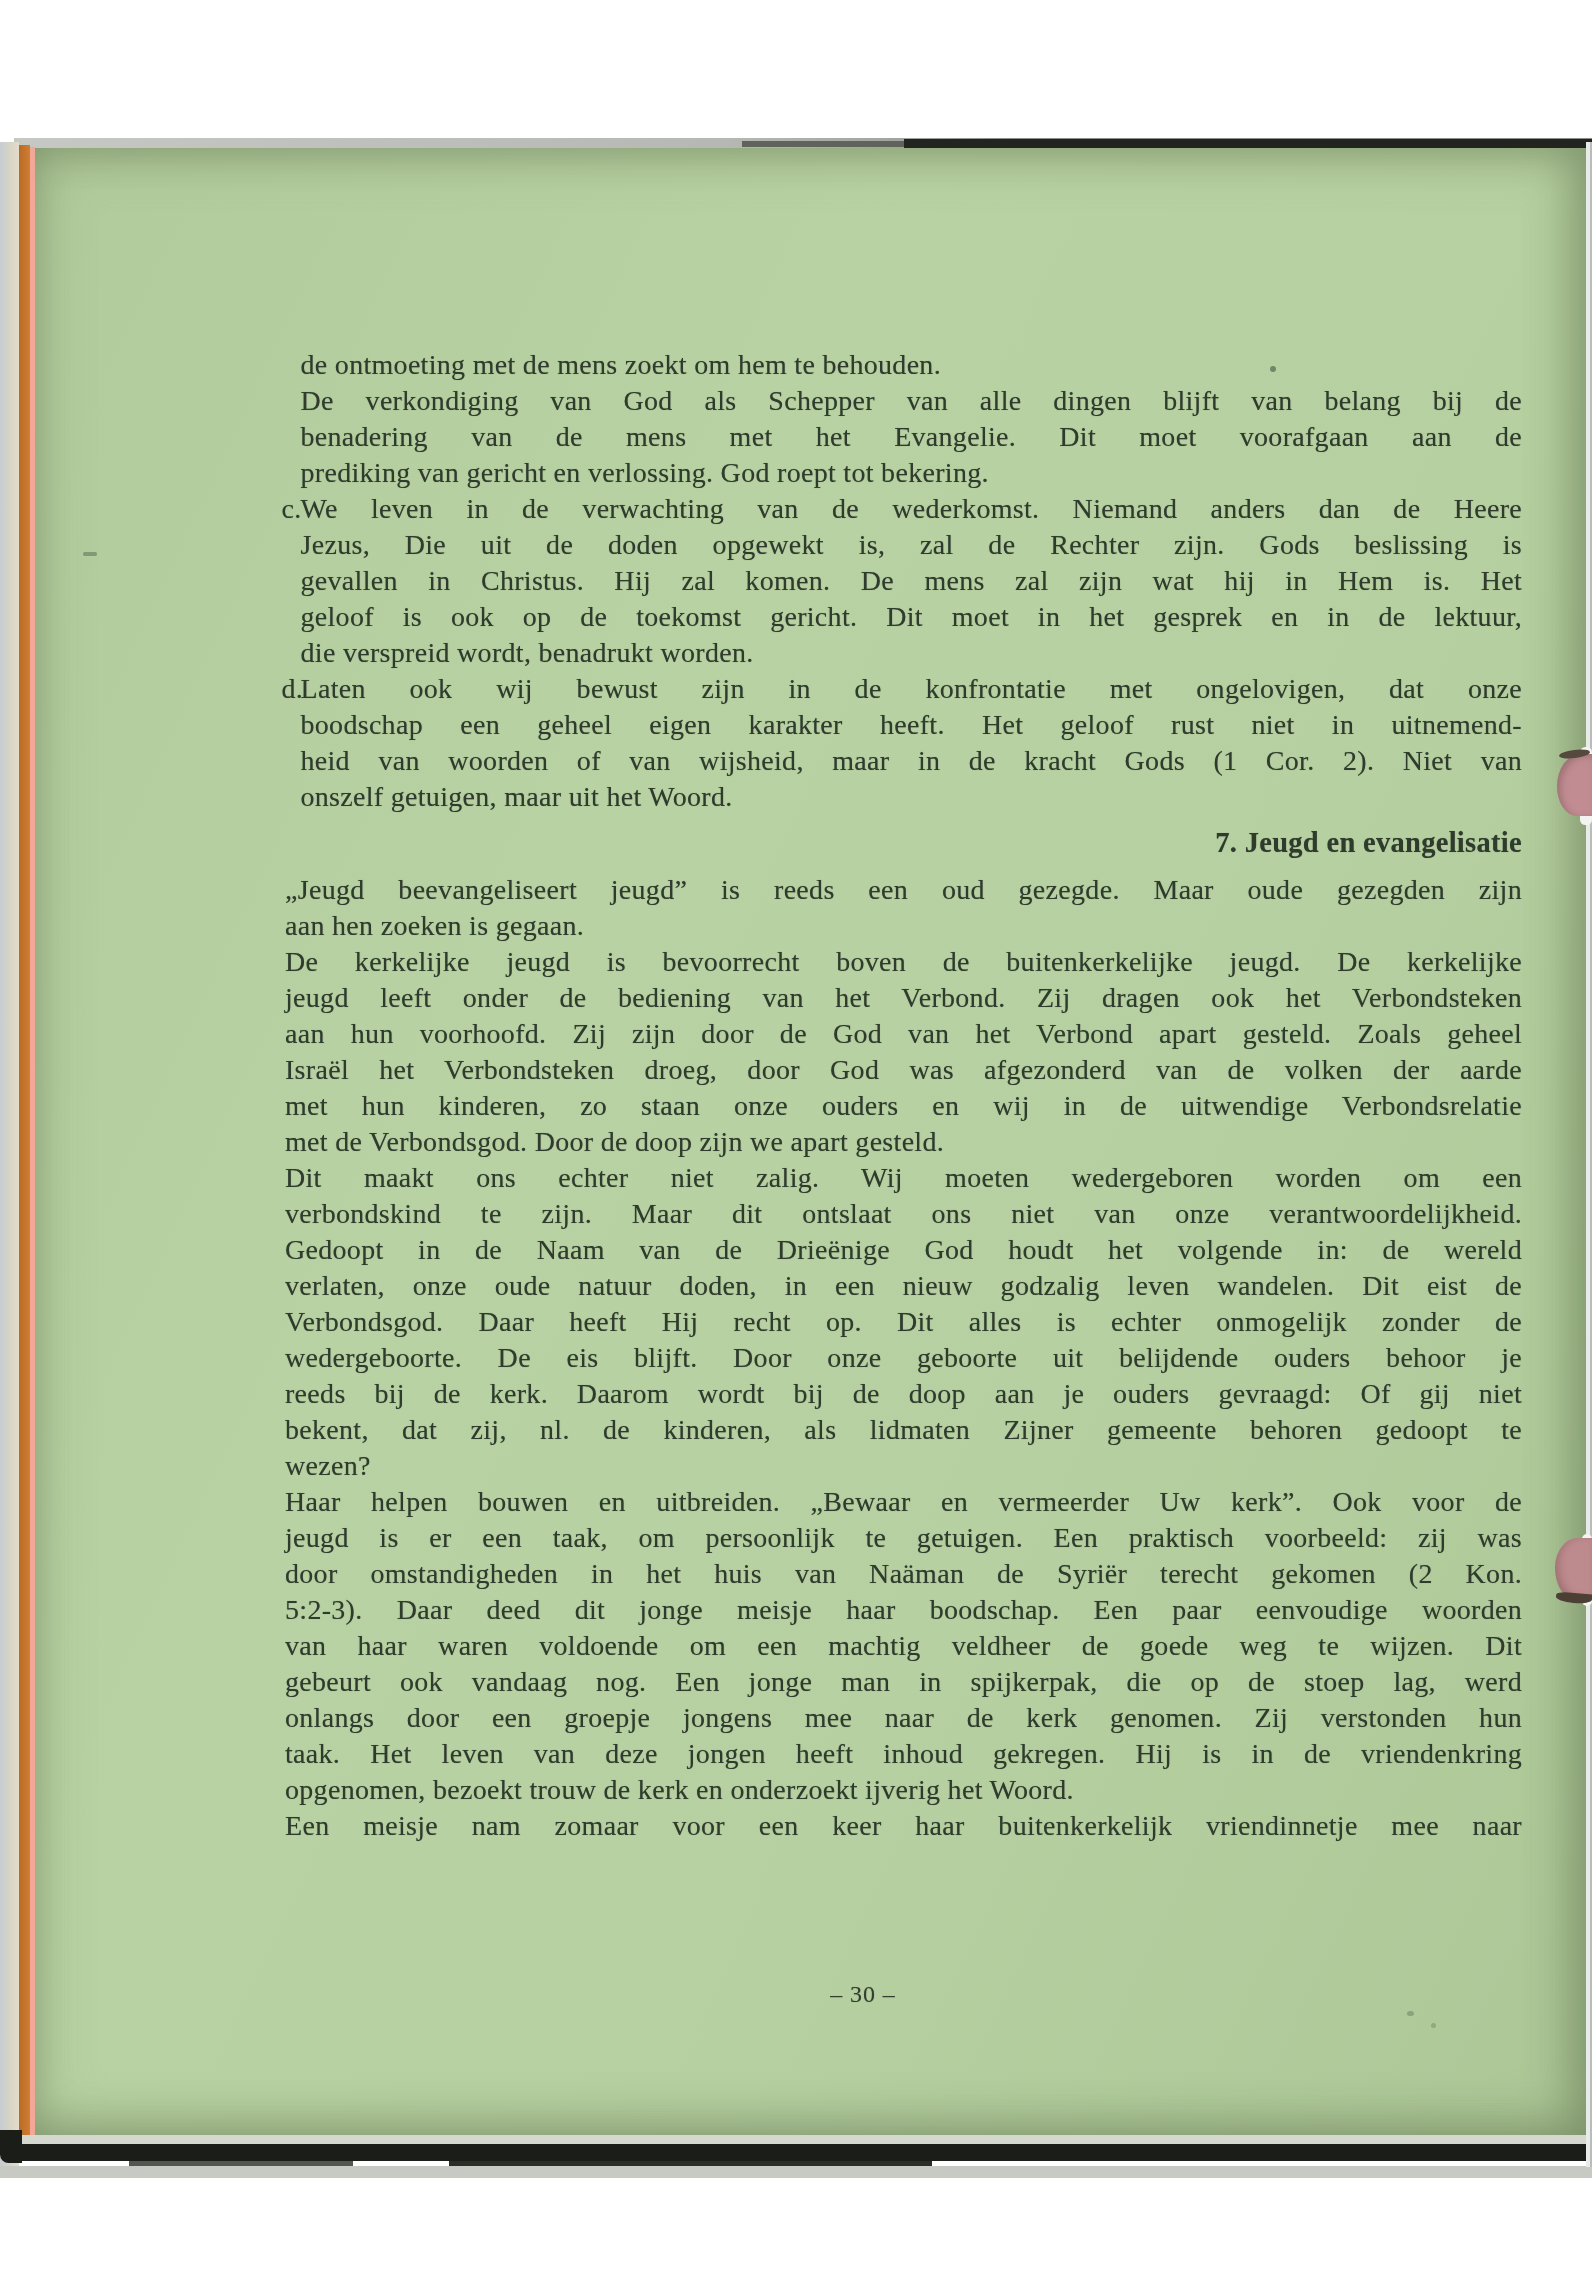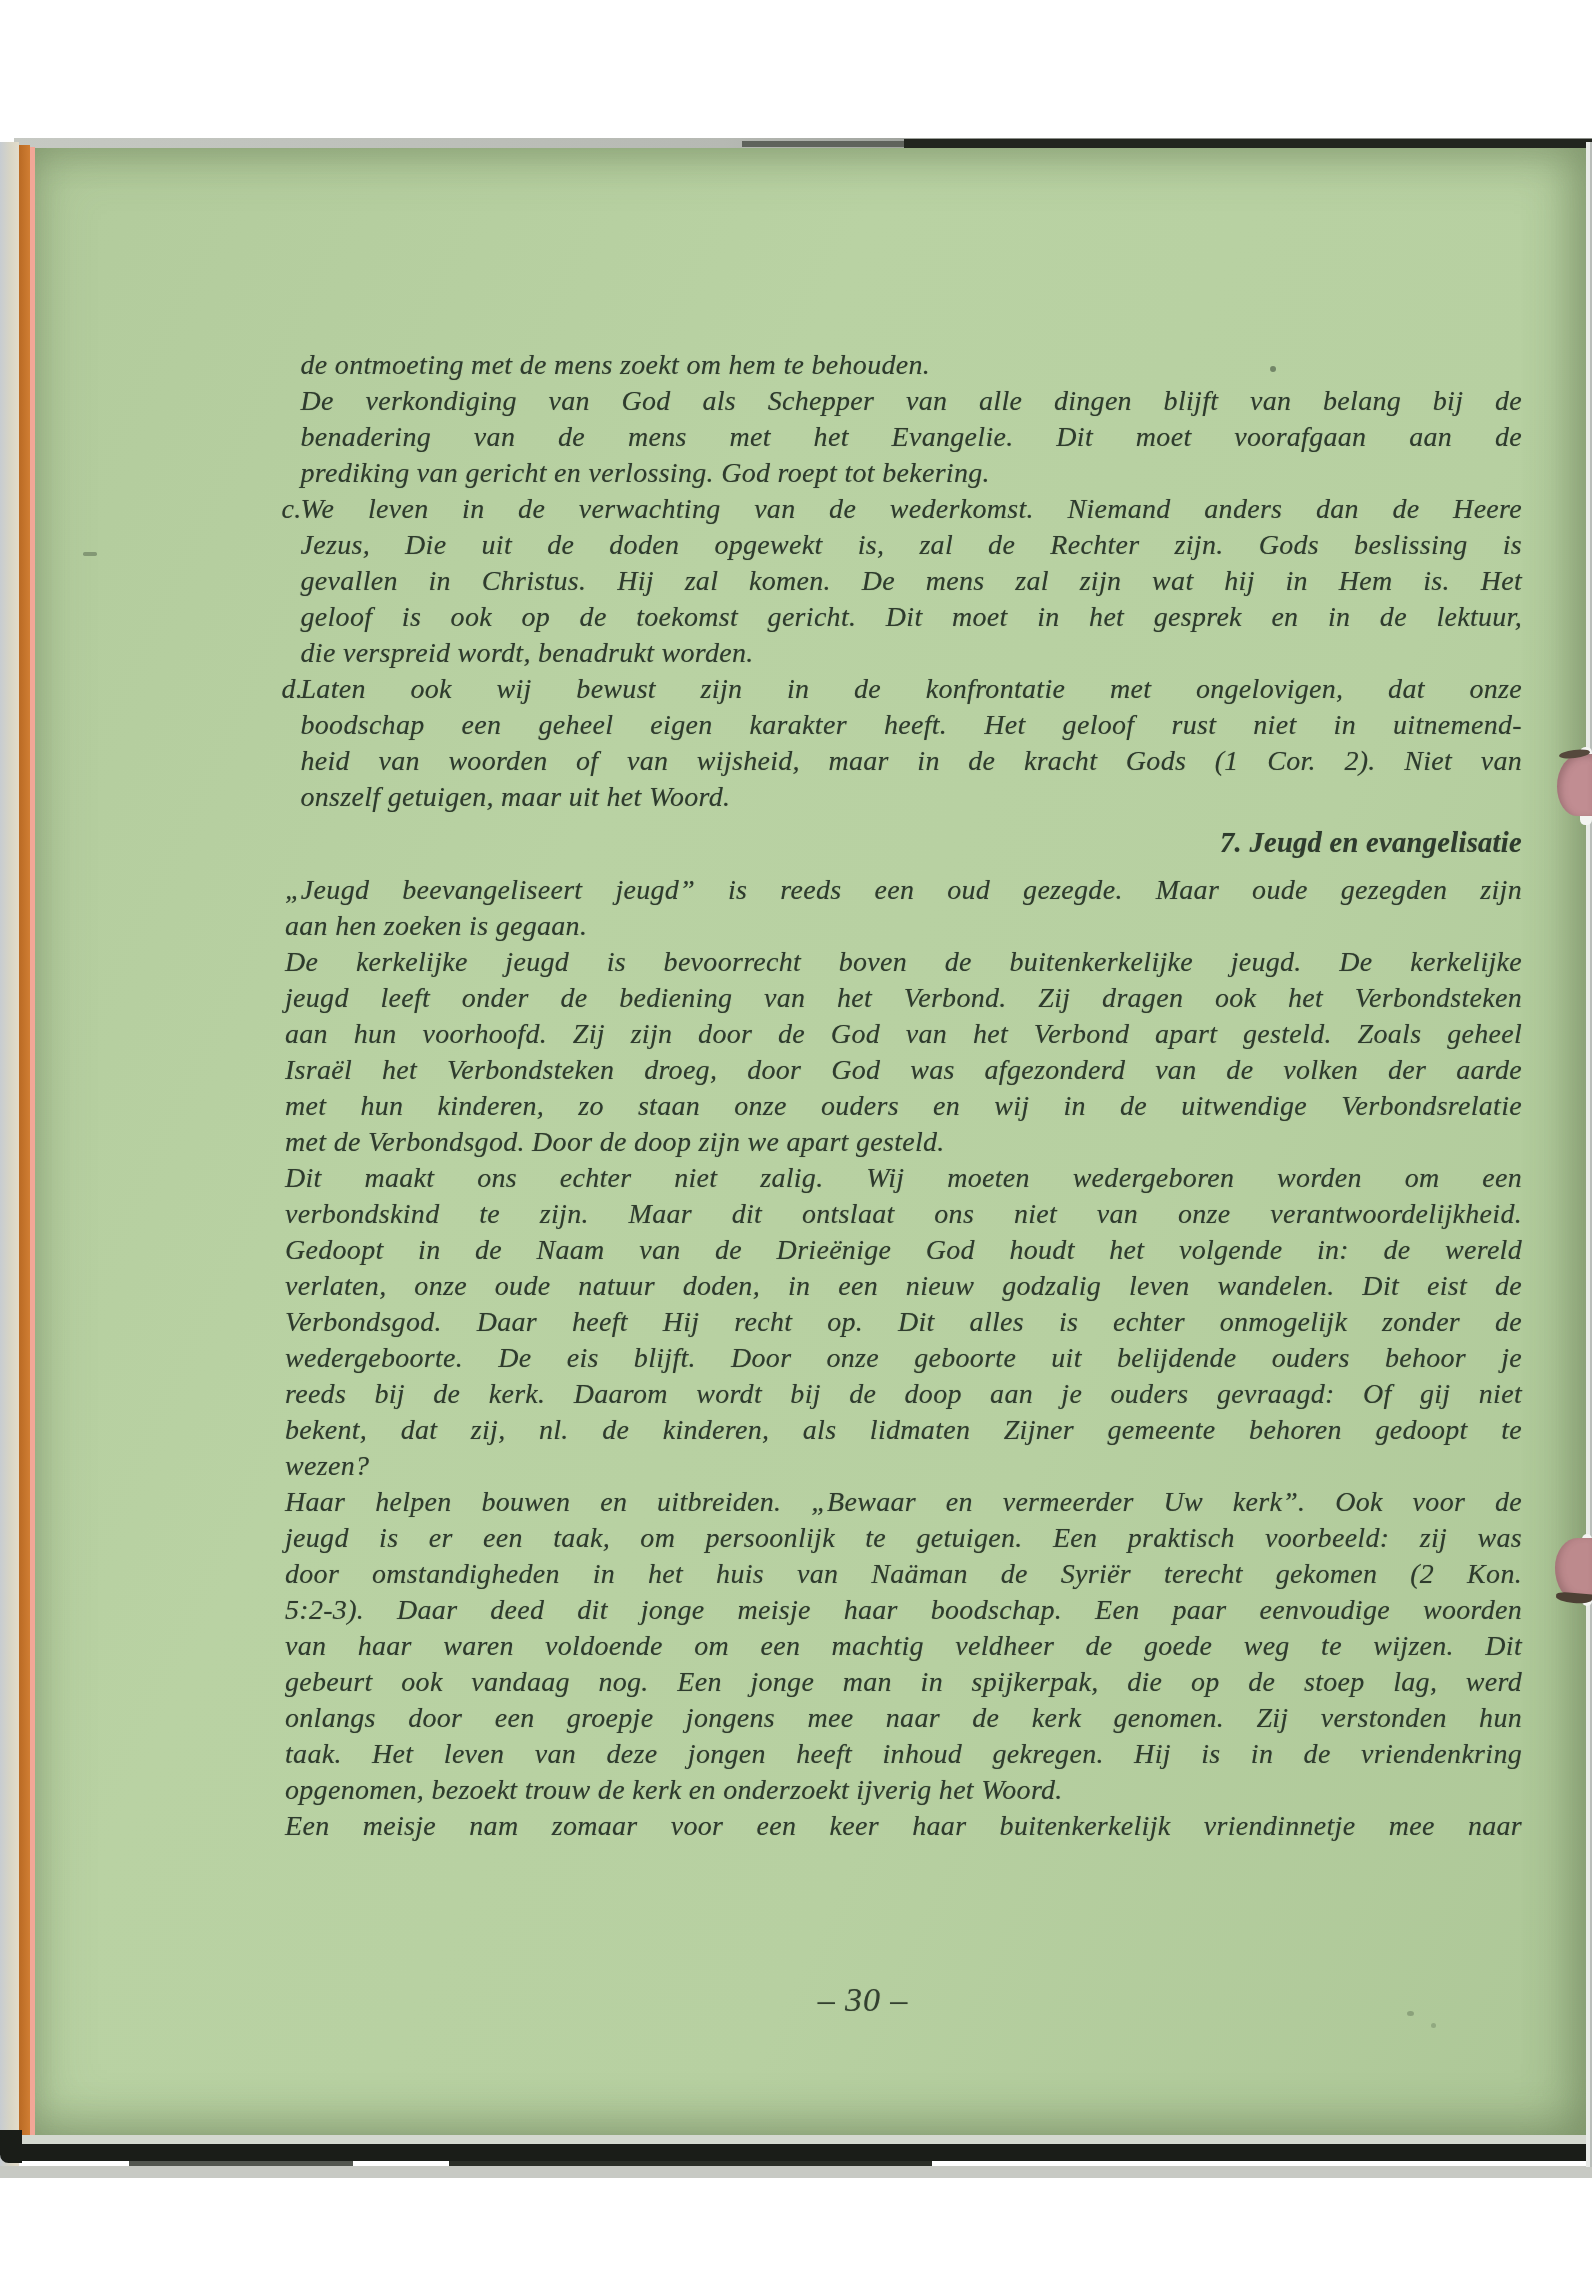--- a/index.html
+++ b/index.html
@@ -1,17 +1,17 @@
 <!DOCTYPE html>
 <html style="font-size:14px"><head>
 <meta charset="utf-8">
 <style>
   html,body{margin:0;padding:0;background:#ffffff;}
   .scan{position:relative;width:1592px;height:2295px;background:#ffffff;overflow:hidden;
-        font-family:"Liberation Serif", serif;font-style:italic;}
+        font-family:"Liberation Serif", serif;}
   
   .left-stack{position:absolute;left:0;top:142px;width:19px;height:2025px;
 
               background:linear-gradient(to right,#c7ccd1,#d8d5c5 55%,#e3dccb);}
   .edge-orange{position:absolute;left:19px;top:145px;width:11.2px;height:2011px;
                background:linear-gradient(to right,#b96a24,#d07e33);}
   .edge-pink{position:absolute;left:30px;top:147px;width:5.2px;height:2007px;background:#f2a797;}
   
   .page{position:absolute;left:35px;top:148px;width:1551px;height:1988px;
         background:linear-gradient(115deg,#b2cb9c 0%,#b9d2a3 35%,#b7d0a1 65%,#adc797 100%);
@@ -49,21 +49,21 @@
   .text-col{position:absolute;left:285px;top:347px;width:1237px;
             font-size:28px;line-height:36px;color:#2e3b2d;letter-spacing:0.3px;
             text-shadow:0 0 0.9px rgba(46,59,45,.45);}
   .block{position:relative;}
   .hang{padding-left:15.5px;}
   .marker{position:absolute;left:-3.5px;top:0;}
   .line{text-align:left;}
   .line.j{text-align:justify;text-align-last:justify;}
   .heading{font-weight:bold;font-size:28.5px;margin:10.4px 0 10.4px 0;letter-spacing:0.3px;text-align:right;}
   .page-num{position:absolute;left:729px;top:1981px;width:268px;text-align:center;
-            font-size:34px;color:#33402f;letter-spacing:0.9px;text-shadow:0 0 0.9px rgba(46,59,45,.45);}
+            font-size:24px;color:#33402f;letter-spacing:0.9px;text-shadow:0 0 0.9px rgba(46,59,45,.45);}
   
   .speck{position:absolute;border-radius:50%;background:rgba(45,60,45,.5);}
   .sp1{left:1270px;top:366px;width:6px;height:6px;}
   .sp2{left:1407px;top:2011px;width:7px;height:5.2px;opacity:.55;}
   .sp3{left:1431px;top:2023px;width:5.2px;height:5.2px;opacity:.45;}
   .sp-dash{left:83px;top:552px;width:14px;height:3.5px;border-radius:1.7px;background:rgba(60,75,58,.40);}
 </style>
 </head>
 <body>
 

